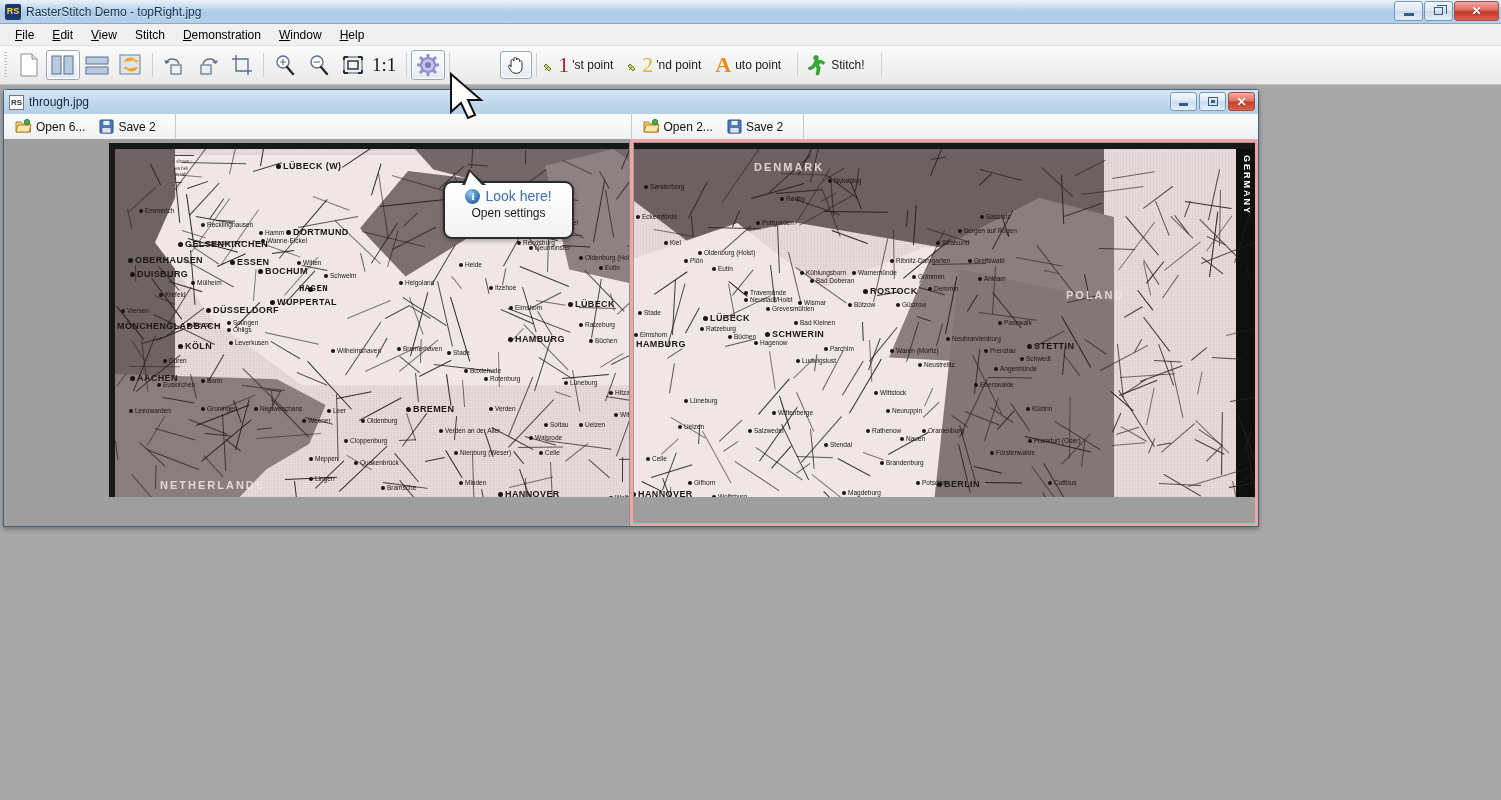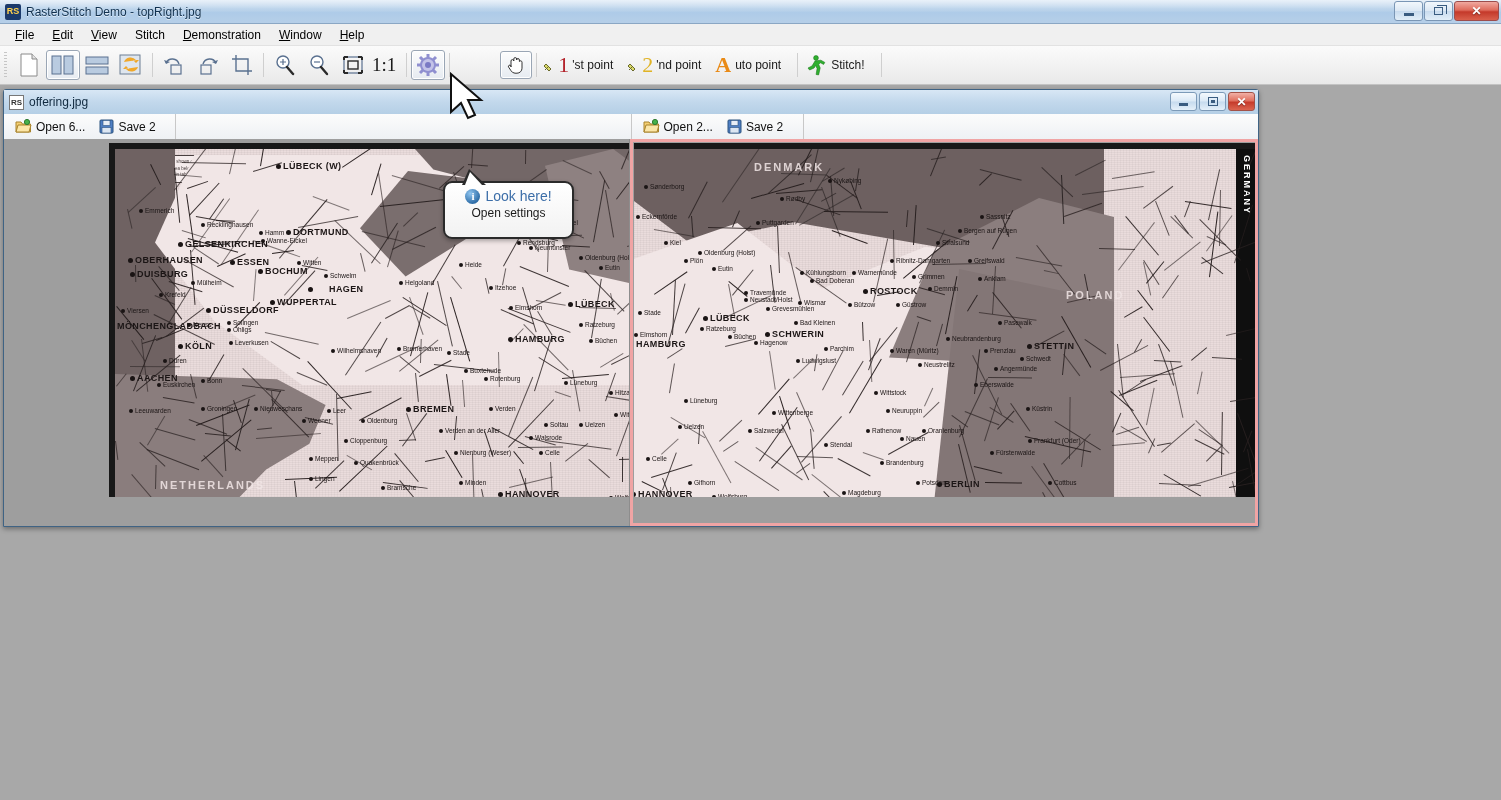--- a/index.html
+++ b/index.html
@@ -438,21 +438,21 @@
   </div>
 
   <div class="mdi">
 
     <div class="child-win">
 
       <div class="child-title">
         <div class="child-doc-icon">
           <span>RS</span>
         </div>
-        <div class="child-title-text">offering.jpg</div>
+        <div class="child-title-text">through.jpg</div>
         <div class="child-win-buttons">
           <div class="cw-btn">
               <div class="cw-min"></div>
             </div>
           <div class="cw-btn">
               <div class="cw-max"></div>
             </div>
           <div class="cw-btn close">
             <div class="glyph-close">✕</div>
           </div>
@@ -854,21 +854,21 @@
                 <div class="place big" style="left: 70px; top: 90px;">GELSENKIRCHEN</div>
                 <div class="city-dot" style="left: 13px; top: 109px; width: 5px; height: 5px;"></div>
                 <div class="place big" style="left: 20px; top: 106px;">OBERHAUSEN</div>
                 <div class="city-dot" style="left: 115px; top: 111px; width: 5px; height: 5px;"></div>
                 <div class="place big" style="left: 122px; top: 108px;">ESSEN</div>
                 <div class="city-dot" style="left: 143px; top: 120px; width: 5px; height: 5px;"></div>
                 <div class="place big" style="left: 150px; top: 117px;">BOCHUM</div>
                 <div class="city-dot" style="left: 15px; top: 123px; width: 5px; height: 5px;"></div>
                 <div class="place big" style="left: 22px; top: 120px;">DUISBURG</div>
                 <div class="city-dot" style="left: 193px; top: 138px; width: 5px; height: 5px;"></div>
-                <div class="place big" style="left: 214px; top: 135px;">HAGEN</div>
+                <div class="place big" style="left: 184px; top: 135px; font-family: Liberation Mono, monospace;">HAGEN</div>
                 <div class="city-dot" style="left: 155px; top: 151px; width: 5px; height: 5px;"></div>
                 <div class="place big" style="left: 162px; top: 148px;">WUPPERTAL</div>
                 <div class="city-dot" style="left: 91px; top: 159px; width: 5px; height: 5px;"></div>
                 <div class="place big" style="left: 98px; top: 156px;">DÜSSELDORF</div>
                 <div class="city-dot" style="left: 63px; top: 195px; width: 5px; height: 5px;"></div>
                 <div class="place big" style="left: 70px; top: 192px;">KÖLN</div>
                 <div class="city-dot" style="left: -5px; top: 175px; width: 5px; height: 5px;"></div>
                 <div class="place big" style="left: 2px; top: 172px;">MÖNCHENGLADBACH</div>
                 <div class="city-dot" style="left: 15px; top: 227px; width: 5px; height: 5px;"></div>
                 <div class="place big" style="left: 22px; top: 224px;">AACHEN</div>

